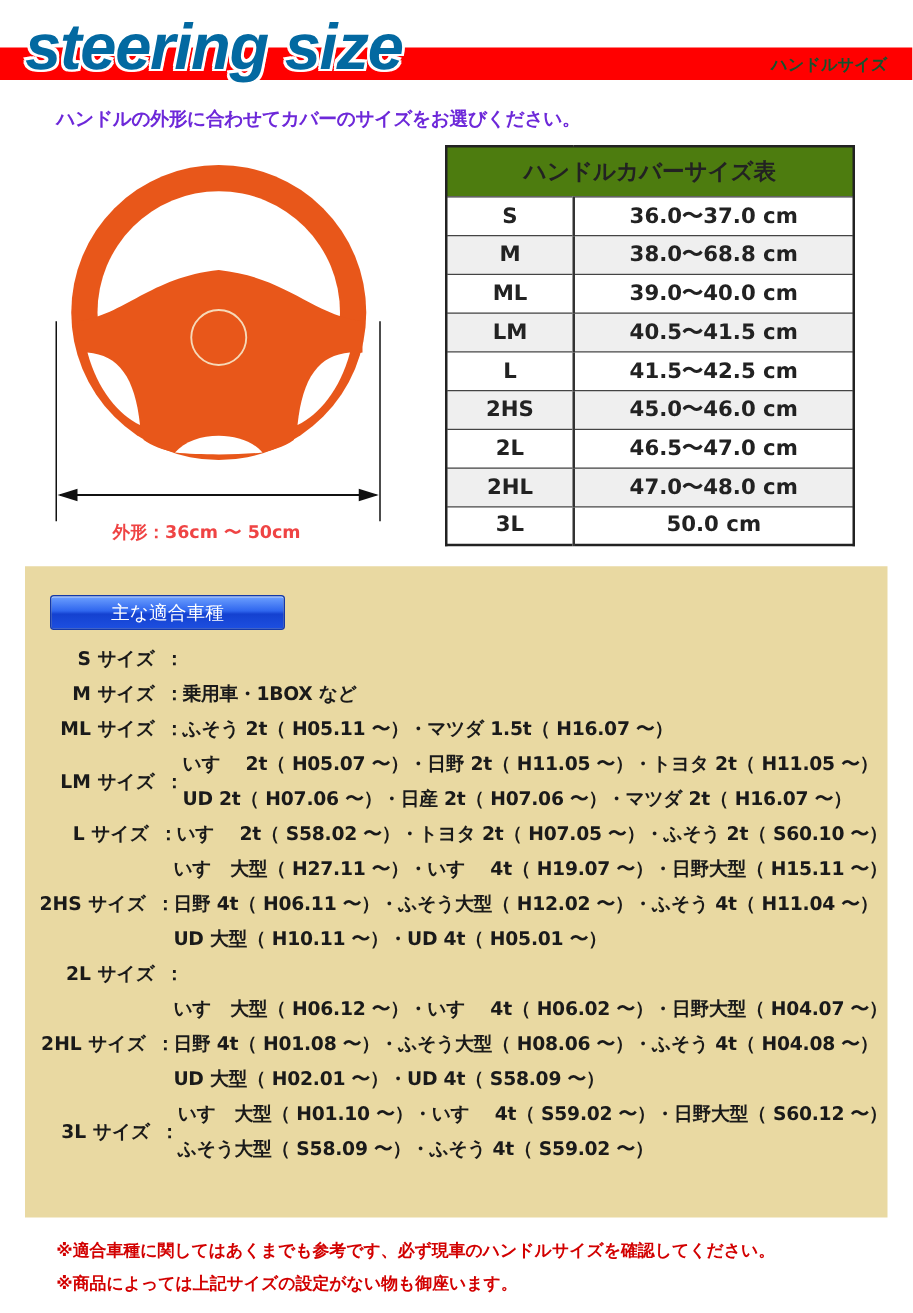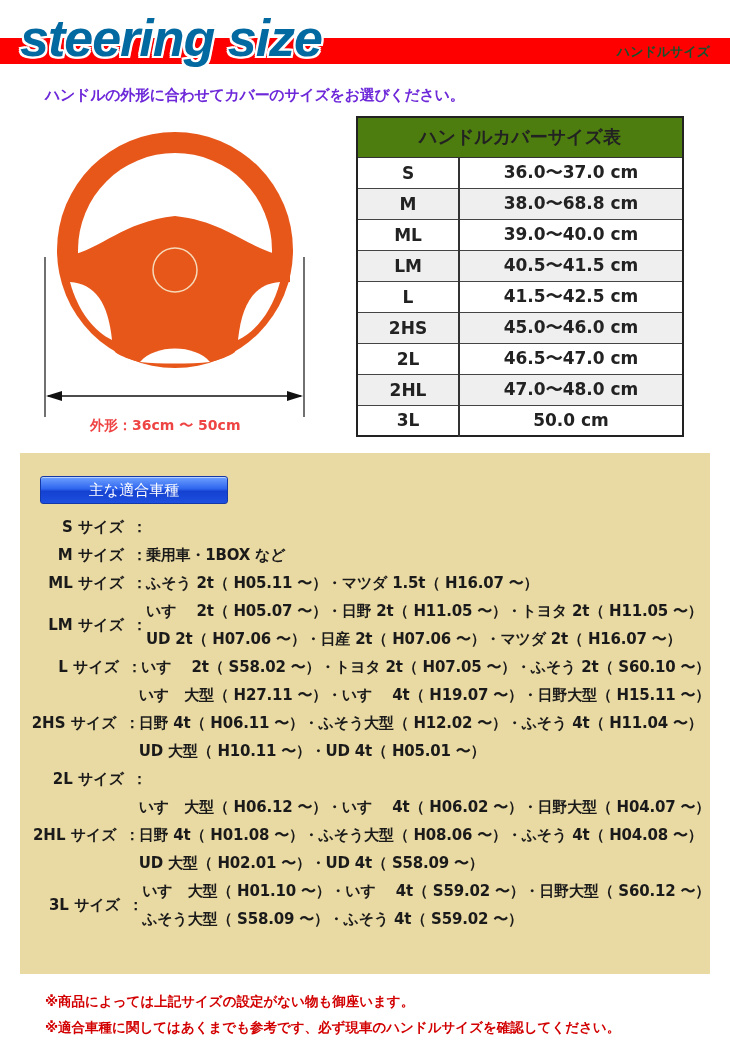--- a/index.html
+++ b/index.html
@@ -185,15 +185,15 @@
       <div class="colon">：</div>
       <div class="lines">
         <div class="line">いすゞ大型（ H01.10 〜）・いすゞ 4t（ S59.02 〜）・日野大型（ S60.12 〜）</div>
         <div class="line">ふそう大型（ S58.09 〜）・ふそう 4t（ S59.02 〜）</div>
       </div>
     </div>
   </div>
 </div>
 
 <div class="notes">
+  <div>※適合車種に関してはあくまでも参考です、必ず現車のハンドルサイズを確認してください。</div>
   <div>※商品によっては上記サイズの設定がない物も御座います。</div>
-  <div>※適合車種に関してはあくまでも参考です、必ず現車のハンドルサイズを確認してください。</div>
 </div>
 
 </body></html>

